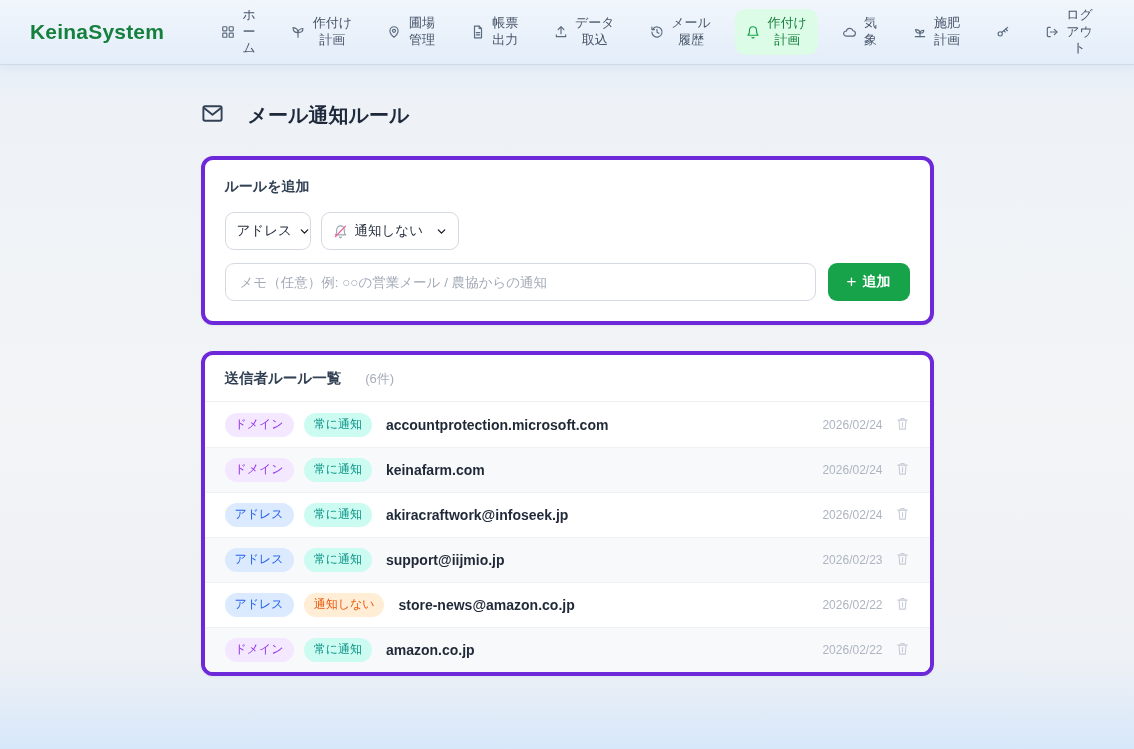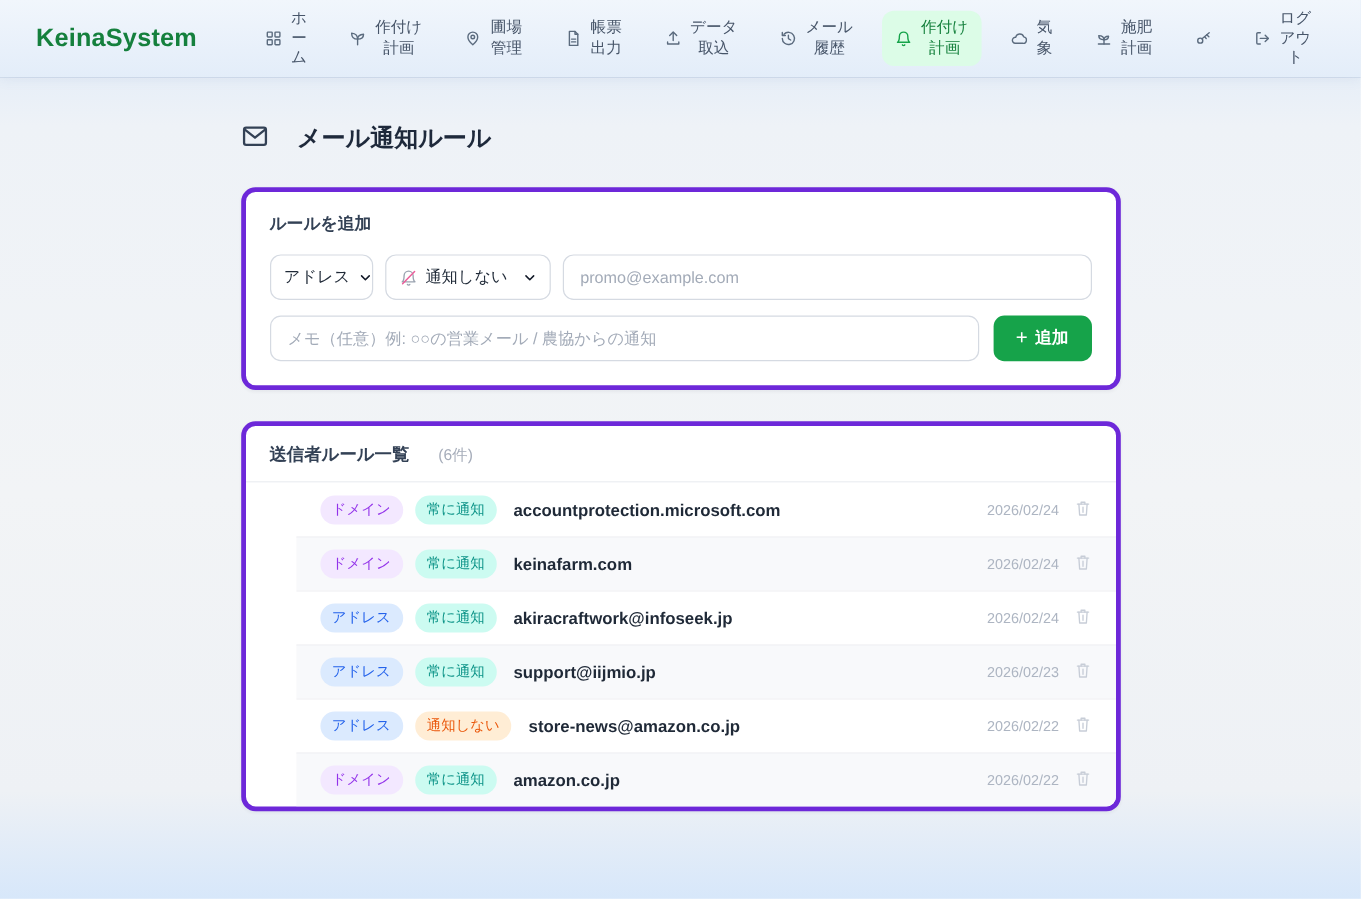--- a/index.html
+++ b/index.html
@@ -91,21 +91,21 @@
   
   .list-card { margin-top:26px; overflow:hidden; padding:0; }
   .list-header {
     display:flex; align-items:baseline; gap:24px;
     padding:14px 20px 13px; border-bottom:1px solid #eceef2;
   }
   .list-title { font-size:14.5px; font-weight:700; color:#334155; }
   .list-count { font-size:13px; color:#a6adba; }
 
   .rule-row {
-    height:45px; display:flex; align-items:center; padding:0 20px;margin-left:42px;
+    height:45px; display:flex; align-items:center; padding:0 20px;
   }
   .rule-row + .rule-row { border-top:1px solid #f0f1f4; }
   .rule-row:nth-child(even) { background:#f8f9fb; }
 
   .badge {
     font-size:12px; padding:3px 10px 4px; border-radius:999px; white-space:nowrap;
   }
   .badge-domain  { background:#f3e8ff; color:#9333ea; }
   .badge-address { background:#dbeafe; color:#2563eb; }
   .badge-action  { margin-left:10px; }
@@ -278,21 +278,20 @@
               <path stroke="#ec5f9b" stroke-width="2" d="M4 20 20 3.5"></path>
             </svg>
           </span>
         <span>通知しない</span>
         <span class="chev">
             <svg viewBox="0 0 24 24" fill="none" stroke="currentColor" stroke-width="2.8" stroke-linecap="round" stroke-linejoin="round">
               <path d="M5 8.5l7 7 7-7"></path>
             </svg>
           </span>
       </div>
-      <input class="txt-input" type="text" placeholder="promo@example.com" style="">
     </div>
     <div class="form-row">
       <input class="txt-input" type="text" placeholder="メモ（任意）例: ○○の営業メール / 農協からの通知" style="">
       <button class="add-btn">
         <span class="plus">+</span>
         <span>追加</span>
       </button>
     </div>
   </section>
 

